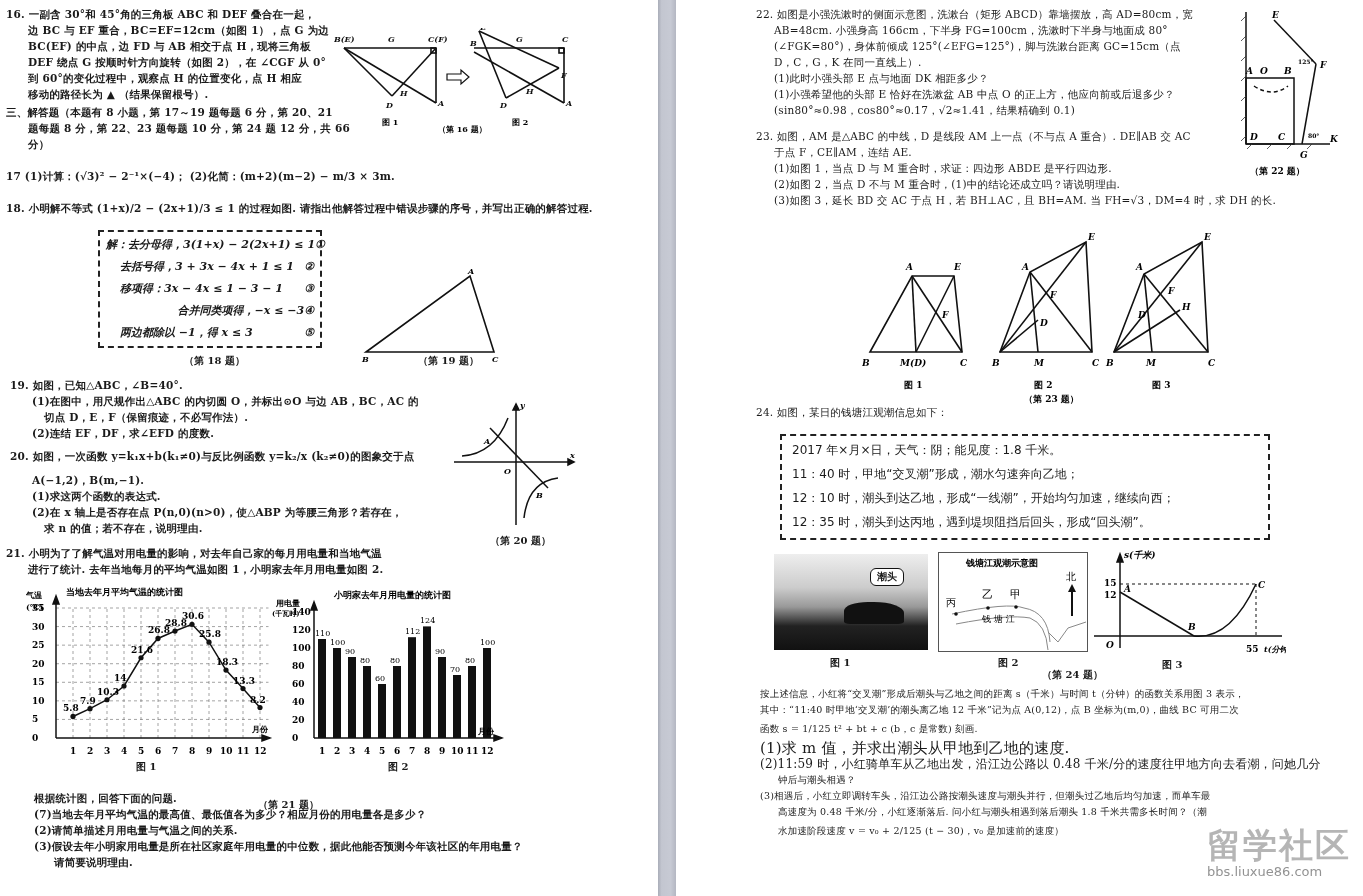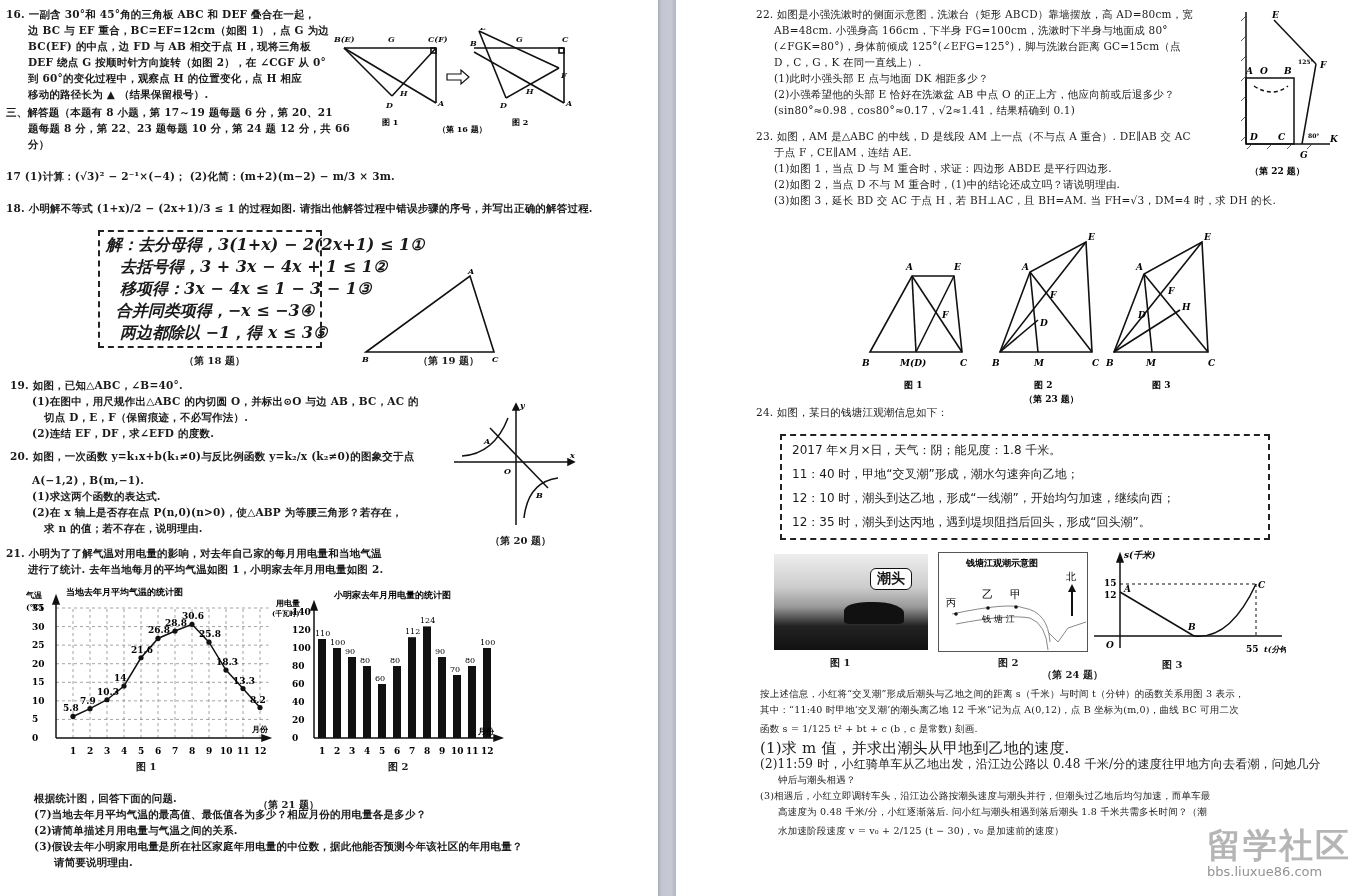--- a/index.html
+++ b/index.html
@@ -10,21 +10,21 @@
   #page-right{left:676px;width:687px;border-radius:23px;}
   .gutter{position:absolute;left:658px;top:0;width:18px;height:896px;
           background:linear-gradient(90deg,#a9adb8 0%,#c3c6d0 20%,#c7cad4 70%,#b4b7c2 100%);}
   .abs{position:absolute;}
   .t{font-size:10.5px;line-height:16px;white-space:nowrap;font-weight:bold;letter-spacing:0.2px;}
   .t.light{font-weight:normal;}
   .cap{font-size:10px;font-weight:bold;white-space:nowrap;}
   .box-dash{border:2px dashed #222;}
   svg text{font-family:"DejaVu Serif","Liberation Serif",serif;}
   .info-line{font-size:12px;line-height:24px;white-space:nowrap;font-family:"DejaVu Sans","Liberation Sans",sans-serif;}
-  .hw{font-size:16px;line-height:22px;white-space:nowrap;font-style:italic;font-weight:bold;}
+  .hw{font-size:11px;line-height:22px;white-space:nowrap;font-style:italic;font-weight:bold;}
   .watermark{position:absolute;right:6px;bottom:8px;width:150px;height:62px;}
 </style>
 </head>
 <body>
 
 <div class="page" id="page-left">
 
   <div class="abs" style="left:6px;top:6px;">
     <div class="t">16. 一副含 30°和 45°角的三角板 ABC 和 DEF 叠合在一起，</div>
     <div class="t" style="padding-left:22px">边 BC 与 EF 重合，BC=EF=12cm（如图 1），点 G 为边</div>
@@ -321,21 +321,21 @@
 <div class="gutter"></div>
 
 <div class="page" id="page-right">
 
   <div class="abs" style="left:80px;top:6px;">
     <div class="t light">22. 如图是小强洗漱时的侧面示意图，洗漱台（矩形 ABCD）靠墙摆放，高 AD=80cm，宽</div>
     <div class="t light" style="padding-left:18px">AB=48cm. 小强身高 166cm，下半身 FG=100cm，洗漱时下半身与地面成 80°</div>
     <div class="t light" style="padding-left:18px">(∠FGK=80°)，身体前倾成 125°(∠EFG=125°)，脚与洗漱台距离 GC=15cm（点</div>
     <div class="t light" style="padding-left:18px">D，C，G，K 在同一直线上）.</div>
     <div class="t light" style="padding-left:18px">(1)此时小强头部 E 点与地面 DK 相距多少？</div>
-    <div class="t light" style="padding-left:18px">(2)小强希望他的头部 E 恰好在洗漱盆 AB 中点 O 的正上方，他应向前或后退多少？</div>
+    <div class="t light" style="padding-left:18px">(1)小强希望他的头部 E 恰好在洗漱盆 AB 中点 O 的正上方，他应向前或后退多少？</div>
     <div class="t light" style="padding-left:18px">(sin80°≈0.98，cos80°≈0.17，√2≈1.41，结果精确到 0.1)</div>
   </div>
 
   <svg class="abs" style="left:556px;top:6px;" width="128" height="170">
     <g stroke="#111" stroke-width="1.5" fill="none">
       <line x1="14" y1="6" x2="14" y2="138"></line>
       <line x1="14" y1="138" x2="98" y2="138"></line>
       <rect x="14" y="72" width="48" height="66"></rect>
       <path d="M22 80 Q40 92 56 80" stroke-dasharray="4,3"></path>
       <line x1="42" y1="14" x2="84" y2="58"></line>
@@ -431,21 +431,21 @@
 
   <div class="abs box-dash" style="left:104px;top:434px;width:490px;height:106px;padding:2px 10px;box-sizing:border-box;">
     <div class="info-line">2017 年×月×日，天气：阴；能见度：1.8 千米。</div>
     <div class="info-line">11：40 时，甲地“交叉潮”形成，潮水匀速奔向乙地；</div>
     <div class="info-line">12：10 时，潮头到达乙地，形成“一线潮”，开始均匀加速，继续向西；</div>
     <div class="info-line">12：35 时，潮头到达丙地，遇到堤坝阻挡后回头，形成“回头潮”。</div>
   </div>
 
   <div class="abs" style="left:98px;top:554px;width:154px;height:96px;background:linear-gradient(180deg,#eee 0%,#ccc 35%,#999 55%,#222 75%,#111 100%);">
     <div style="position:absolute;left:70px;top:48px;width:60px;height:22px;background:#111;border-radius:40% 50% 10% 10%;"></div>
-    <div style="position:absolute;left:96px;top:14px;border:1.5px solid #111;border-radius:6px;background:#fff;padding:1px 6px;font-size:14px;font-weight:bold;">潮头</div>
+    <div style="position:absolute;left:96px;top:14px;border:1.5px solid #111;border-radius:6px;background:#fff;padding:1px 6px;font-size:10px;font-weight:bold;">潮头</div>
   </div>
 
   <svg class="abs" style="left:262px;top:552px;" width="150" height="100">
     <rect x="0.5" y="0.5" width="149" height="99" fill="#fff" stroke="#555"></rect>
     <text x="28" y="14" font-size="9" font-weight="bold">钱塘江观潮示意图</text>
     <path d="M14 62 Q70 50 86 56 Q110 60 112 90" fill="none" stroke="#888" stroke-width="1"></path>
     <path d="M18 72 Q70 62 92 66 Q108 72 110 98" fill="none" stroke="#888" stroke-width="1"></path>
     <path d="M110 80 L120 90 L130 76 L148 70" fill="none" stroke="#888" stroke-width="1"></path>
     <circle cx="18" cy="62" r="1.8" fill="#111"></circle>
       <circle cx="50" cy="56" r="1.8" fill="#111"></circle>

